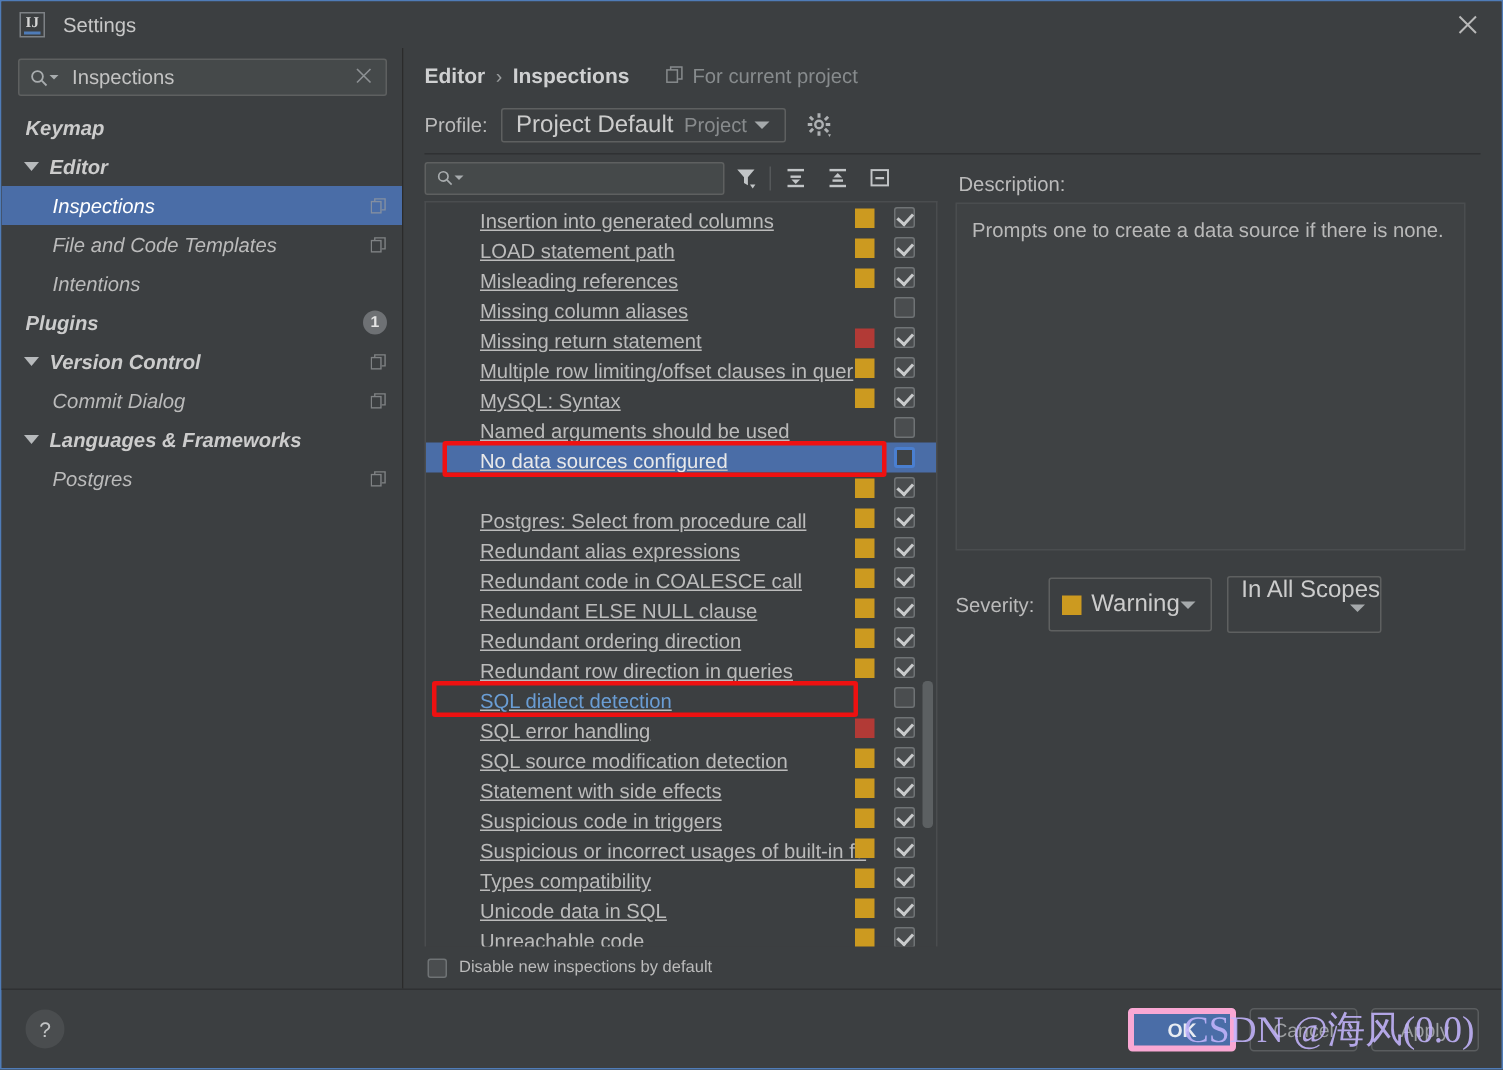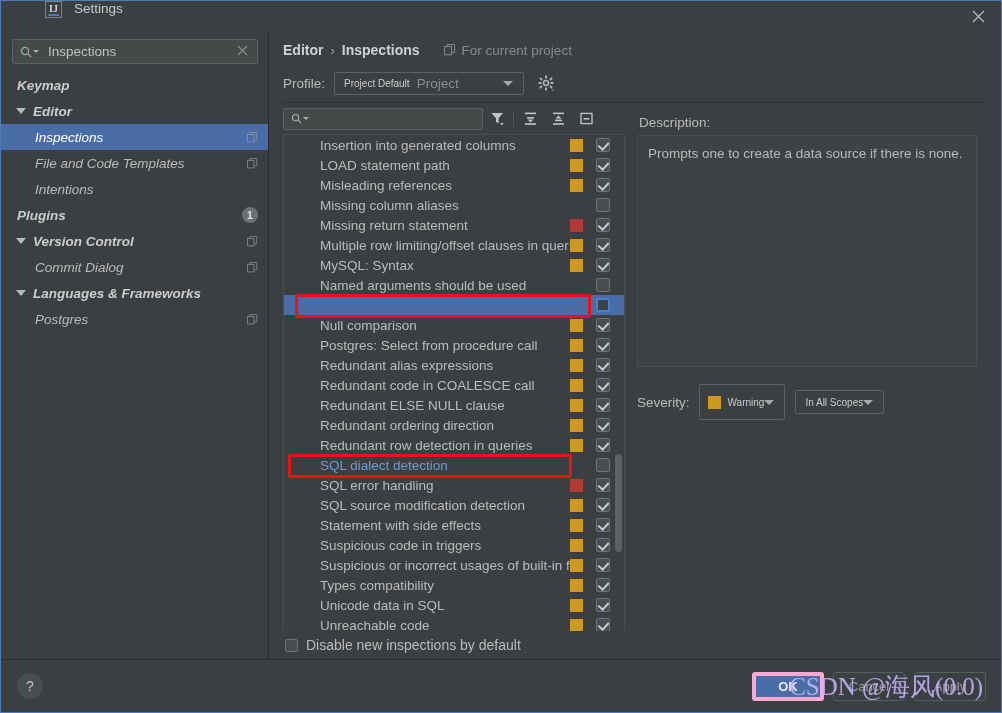--- a/index.html
+++ b/index.html
@@ -15,23 +15,22 @@
     position:absolute;inset:0;
     border:1px solid #4f7cb8;
     box-sizing:border-box;
     background:#3c3f41;
     display:flex;flex-direction:column;
   }
   
   .titlebar{
     height:31px;min-height:31px;
     background:#3c3f41;
-    display:flex;align-items:flex-start;
+    display:flex;align-items:center;
     position:relative;
-    padding-left:32px;
   }
   .ij-logo{
     width:17px;height:17px;margin-left:12px;
     border:1px solid #7d8185;
     background:#3c3f41;
     display:flex;align-items:center;justify-content:center;
     font-size:10px;font-weight:bold;color:#d6d6d6;
     font-family:"Liberation Serif",serif;
     line-height:1;
     box-sizing:border-box;
@@ -101,21 +100,21 @@
     color:#878b8d;font-size:13.5px;
   }
   .profile-row{
     display:flex;align-items:center;height:31px;min-height:31px;padding-left:14px;
   }
   .profile-lbl{color:#bbbbbb;font-size:13.5px;margin-right:9px;}
   .combo{
     height:23px;border:1px solid #5e6060;border-radius:2px;background:#3c3f41;
     display:flex;align-items:center;box-sizing:border-box;
   }
-  .combo .v{margin-left:9px;color:#cccccc;font-size:10px;}
+  .combo .v{margin-left:9px;color:#cccccc;font-size:16px;}
   .combo .sub{margin-left:7px;color:#888b8d;font-size:13.5px;}
   .combo .dc{
     margin:0 10px 0 auto;width:0;height:0;
     border-left:5px solid transparent;border-right:5px solid transparent;
     border-top:5px solid #a5a9ab;
   }
   #profile-combo{width:190px;}
   .gear{margin-left:14px;width:17px;height:17px;opacity:.85;}
   .sep-line{height:1px;background:#2f3133;margin:3px 14px 0 14px;}
   
@@ -131,22 +130,22 @@
   }
   .tb-ic{width:28px;height:24px;display:flex;align-items:center;justify-content:center;}
   .tb-div{width:1px;height:16px;background:#55585a;margin:0 2px;}
   .list-wrap{
     flex:1;min-height:0;position:relative;
     border:1px solid #4a4d4f;border-bottom:none;
     background:#3c3f41;box-sizing:border-box;overflow:hidden;
   }
   .list{position:absolute;inset:0;overflow:hidden;}
   .row{
-    height:20px;display:flex;align-items:center;
-    position:relative;box-sizing:border-box;
+    height:20px;display:flex;align-items:flex-end;
+    position:relative;box-sizing:border-box;text-decoration:underline;
   }
   .row.sel{background:#4a6da7;}
   .row .txt{
     margin-left:36px;font-size:13.5px;color:#bbbbbb;
     white-space:nowrap;overflow:hidden;flex:1;
   }
   .row.sel .txt{color:#e9e9e9;}
   .row .txt.link{color:#6a9dd4;}
   .sw{
     position:absolute;right:41px;top:4px;width:13px;height:13px;
@@ -166,37 +165,37 @@
   }
   .thumb{position:absolute;left:1px;width:7px;background:#5c6062;border-radius:3px;}
   .bottom-check{
     height:28px;min-height:28px;display:flex;align-items:center;gap:8px;
     padding-left:2px;
   }
   .scb{
     width:13px;height:13px;border:1px solid #6f7375;background:#4a4d4f;
     border-radius:2px;box-sizing:border-box;
   }
-  .bottom-check .lbl{font-size:14px;color:#bbbbbb;}
+  .bottom-check .lbl{font-size:11px;color:#bbbbbb;}
   .right-col{
     flex:1;min-width:0;display:flex;flex-direction:column;
     padding:0 24px 0 12px;box-sizing:border-box;
   }
   .desc-lbl{font-size:13.5px;color:#bbbbbb;margin:12px 0 5px 2px;}
   .desc-box{
     height:232px;border:1px solid #4a4d4f;background:#3f4244;
     box-sizing:border-box;padding:9px 10px;
   }
   .desc-box .t{font-size:13.5px;color:#b9b9b9;line-height:1.4;}
   .sev-row{display:flex;align-items:center;margin-top:17px;}
   .sev-lbl{font-size:13.5px;color:#bbbbbb;margin-right:9px;}
   #severity-combo{height:36px;}
   #severity-combo .swatch{width:13px;height:13px;margin-left:8px;}
   #severity-combo .v{margin-left:7px;}
-  #scope-combo{height:24px;margin-left:10px;}
+  #scope-combo{height:38px;margin-left:10px;flex-direction:column;}
   
   .footer{
     height:52px;min-height:52px;
     border-top:1px solid #2f3133;
     display:flex;align-items:center;position:relative;
   }
   .help{
     width:26px;height:26px;border-radius:50%;background:#4a4d4f;
     margin-left:16px;display:flex;align-items:center;justify-content:center;
     color:#c3c5c6;font-size:14px;
@@ -436,24 +435,24 @@
                 <div class="row">
                   <span class="txt">MySQL: Syntax</span>
                   <span class="sw" style="background:#cc9a20"></span>
                   <span class="cb on"></span>
                 </div>
                 <div class="row">
                   <span class="txt">Named arguments should be used</span>
                   <span class="cb"></span>
                 </div>
                 <div class="row sel">
+                  <span class="txt">No data sources configured</span>
                   <span class="cb focus"></span>
                 </div>
                 <div class="row">
-                  <span class="txt">Null comparison</span>
                   <span class="sw" style="background:#cc9a20"></span>
                   <span class="cb on"></span>
                 </div>
                 <div class="row">
                   <span class="txt">Postgres: Select from procedure call</span>
                   <span class="sw" style="background:#cc9a20"></span>
                   <span class="cb on"></span>
                 </div>
                 <div class="row">
                   <span class="txt">Redundant alias expressions</span>
@@ -469,21 +468,21 @@
                   <span class="txt">Redundant ELSE NULL clause</span>
                   <span class="sw" style="background:#cc9a20"></span>
                   <span class="cb on"></span>
                 </div>
                 <div class="row">
                   <span class="txt">Redundant ordering direction</span>
                   <span class="sw" style="background:#cc9a20"></span>
                   <span class="cb on"></span>
                 </div>
                 <div class="row">
-                  <span class="txt">Redundant row detection in queries</span>
+                  <span class="txt">Redundant row direction in queries</span>
                   <span class="sw" style="background:#cc9a20"></span>
                   <span class="cb on"></span>
                 </div>
                 <div class="row">
                   <span class="txt link">SQL dialect detection</span>
                   <span class="cb"></span>
                 </div>
                 <div class="row">
                   <span class="txt">SQL error handling</span>
                   <span class="sw" style="background:#b23a36"></span>

